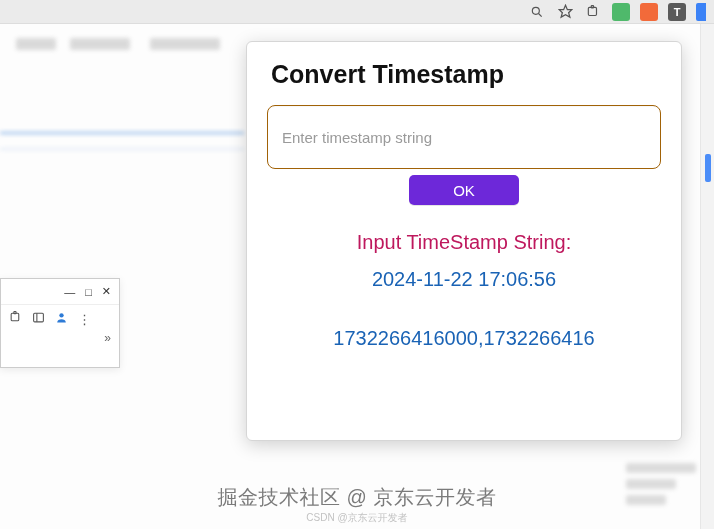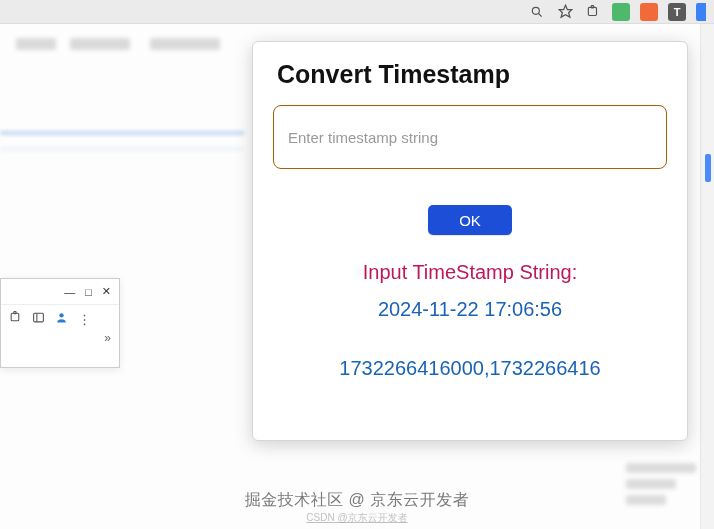--- a/index.html
+++ b/index.html
@@ -41,38 +41,38 @@
     gap: 10px; padding: 0 8px; border-bottom: 1px solid #eee;
   }
   .mini-title span { font-size: 11px; color: #333; }
   .mini-body { display:flex; align-items:center; gap:10px; padding: 6px 8px; }
   .mini-body .ic { font-size: 13px; color: #555; }
   .mini-body .ic.blue { color: #2e7bd6; }
   .mini-more { position:absolute; right:8px; top: 52px; font-size:12px; color:#666;}
 
   
   .popup {
-    position: absolute; left: 252px; top: 41px; width: 436px; height: 400px;
+    position: absolute; left: 246px; top: 41px; width: 436px; height: 400px;
     background: #fff; border: 1px solid #d6d6d6; border-radius: 6px;
     box-shadow: 0 4px 18px rgba(0,0,0,0.18);
     padding: 18px 20px 10px 20px;
     display: flex; flex-direction: column; align-items: center;
   }
   .popup h2 {
     align-self: flex-start; font-size: 25px; font-weight: bold; color: #111;
     margin-bottom: 16px; margin-left: 4px;
   }
   .ts-input {
     width: 100%; height: 64px; border: 1px solid #a16207; border-radius: 8px;
     padding: 0 14px; font-size: 15px; color: #333; outline: none;
     box-shadow: inset 0 1px 1px rgba(0,0,0,0.03);
   }
   .ts-input::placeholder { color: #9a9a9a; }
   .ok-btn {
-    margin-top: 36px; width: 84px; height: 30px; background: #1d4ed8;
+    margin-top: 6px; width: 110px; height: 30px; background: #6d28d9;
     border: none; border-radius: 5px; color: #fff; font-size: 15px;
     cursor: pointer; box-shadow: 0 1px 0 rgba(0,0,0,0.1);
   }
   .result-block { margin-top: 26px; width: 100%; text-align: center; }
   .lbl { font-size: 20px; color: #be185d; margin-bottom: 14px; }
   .val { font-size: 20px; color: #1a63b5; margin-bottom: 36px; }
   .val2 { font-size: 20px; color: #1a63b5; }
 
   
   .br-blur { position:absolute; right: 18px; bottom: 18px; filter: blur(2px); opacity:0.5;}
@@ -81,26 +81,26 @@
   .br-blur div:nth-child(3){ width:40px; }
 
   
   .side-strip { position:absolute; right:0; top:24px; width:14px; bottom:0; background:#f3f3f3; border-left:1px solid #e6e6e6;}
   .side-dot { width:6px; height:28px; background:#4b8df8; margin: 130px auto 0; border-radius:2px;}
 
   
   .watermark {
     position: absolute; bottom: 18px; left: 0; right: 0;
     text-align: center; color: rgba(70,70,70,0.72);
-    font-size: 16px; font-weight: 500; letter-spacing: 0.5px;
+    font-size: 20px; font-weight: 500; letter-spacing: 0.5px;
     pointer-events: none;
   }
   .watermark-sub {
     position: absolute; bottom: 4px; left: 0; right: 0; text-align:center;
-    color: rgba(120,120,120,0.45); font-size: 10px; pointer-events:none;text-decoration:underline;
+    color: rgba(120,120,120,0.45); font-size: 10px; pointer-events:none;
   }
 </style>
 </head>
 <body>
 
 <div class="chrome-strip">
   <span class="chrome-icon">
     <svg width="14" height="14" viewBox="0 0 24 24" fill="none" stroke="#555" stroke-width="2">
         <circle cx="10" cy="10" r="6"></circle>
         <line x1="15" y1="15" x2="20" y2="20"></line>

